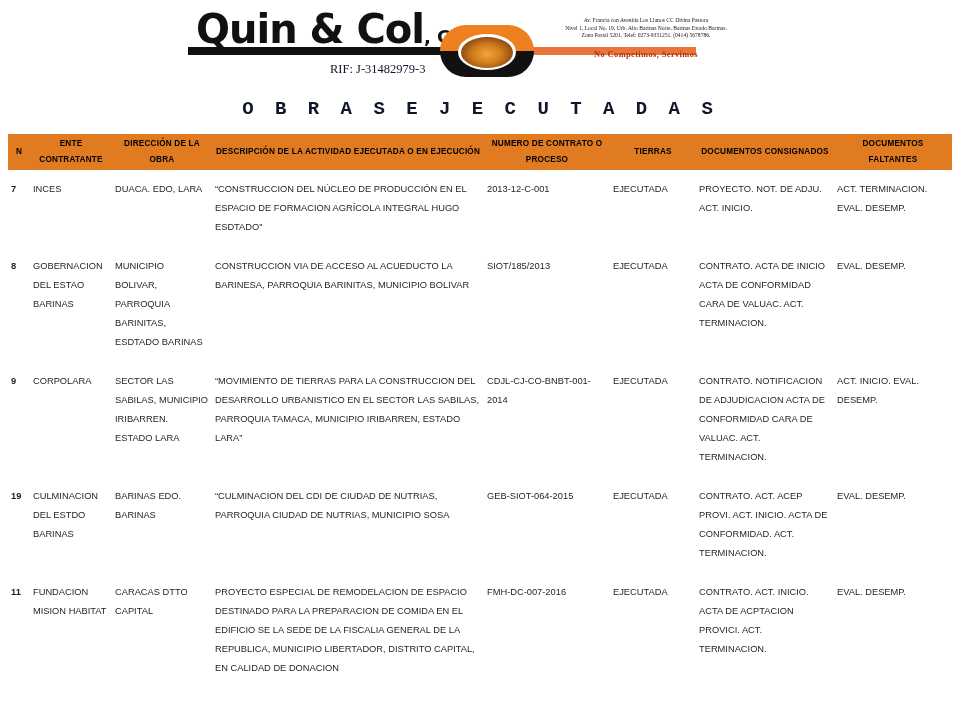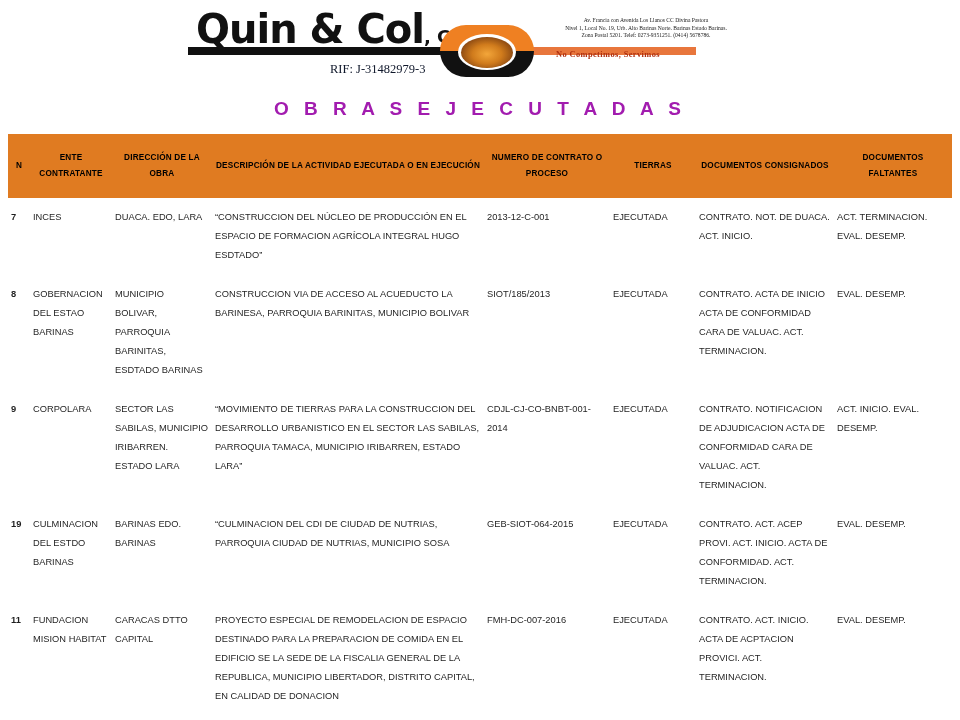--- a/index.html
+++ b/index.html
@@ -117,37 +117,37 @@
     font-size: 5.6px;
     line-height: 7.5px;
     color: #1a1a1a;
     white-space: nowrap;
   }
   .tagline {
     position: absolute;
     left: 556px;
     top: 50px;
     width: 180px;
-    text-align: left;
+    text-align: center;
     font-family: "Liberation Serif", serif;
     font-size: 8.4px;
     font-weight: bold;
     letter-spacing: 0.4px;
     color: #b03010;
     white-space: nowrap;
   }
 
   
   .page-title {
     text-align: center;
-    font-family: Liberation Sans, sans-serif;
+    font-family: Liberation Mono, monospace;
     font-size: 19px;
     font-weight: bold;
     letter-spacing: 5px;
-    color: #a21caf;
+    color: #0f172a;
     margin-top: 10px;
     margin-bottom: 14px;
   }
 
   
   .table-wrap {
     padding: 0 8px;
   }
   table.obras {
     width: 944px;
@@ -155,21 +155,21 @@
     table-layout: fixed;
   }
   table.obras thead th {
     background: #e07b21;
     color: #000000;
     font-size: 8.2px;
     font-weight: bold;
     letter-spacing: 0.2px;
     text-align: center;
     vertical-align: middle;
-    padding: 16px 3px;
+    padding: 2px 3px;
     line-height: 16px;
     border: none;
   }
   table.obras tbody td {
     font-size: 9.3px;
     line-height: 19px;
     color: #1f1f1f;
     vertical-align: top;
     padding: 10px 4px 10px 3px;
     border: none;
@@ -246,21 +246,21 @@
       </tr>
     </thead>
     <tbody>
       <tr>
         <td class="col-n">7</td>
         <td>INCES</td>
         <td>DUACA. EDO, LARA</td>
         <td>“CONSTRUCCION DEL NÚCLEO DE PRODUCCIÓN EN EL ESPACIO DE FORMACION AGRÍCOLA INTEGRAL HUGO ESDTADO”</td>
         <td>2013-12-C-001</td>
         <td>EJECUTADA</td>
-        <td>CONTRATO. NOT. DE DUACA. ACT. INICIO.</td>
+        <td>PROYECTO. NOT. DE ADJU. ACT. INICIO.</td>
         <td>ACT. TERMINACION. EVAL. DESEMP.</td>
       </tr>
       <tr>
         <td class="col-n">8</td>
         <td>GOBERNACION DEL ESTAO BARINAS</td>
         <td>MUNICIPIO BOLIVAR, PARROQUIA BARINITAS, ESDTADO BARINAS</td>
         <td>CONSTRUCCION VIA DE ACCESO AL ACUEDUCTO LA BARINESA, PARROQUIA BARINITAS, MUNICIPIO BOLIVAR</td>
         <td>SIOT/185/2013</td>
         <td>EJECUTADA</td>
         <td>CONTRATO. ACTA DE INICIO ACTA DE CONFORMIDAD CARA DE VALUAC. ACT. TERMINACION.</td>

